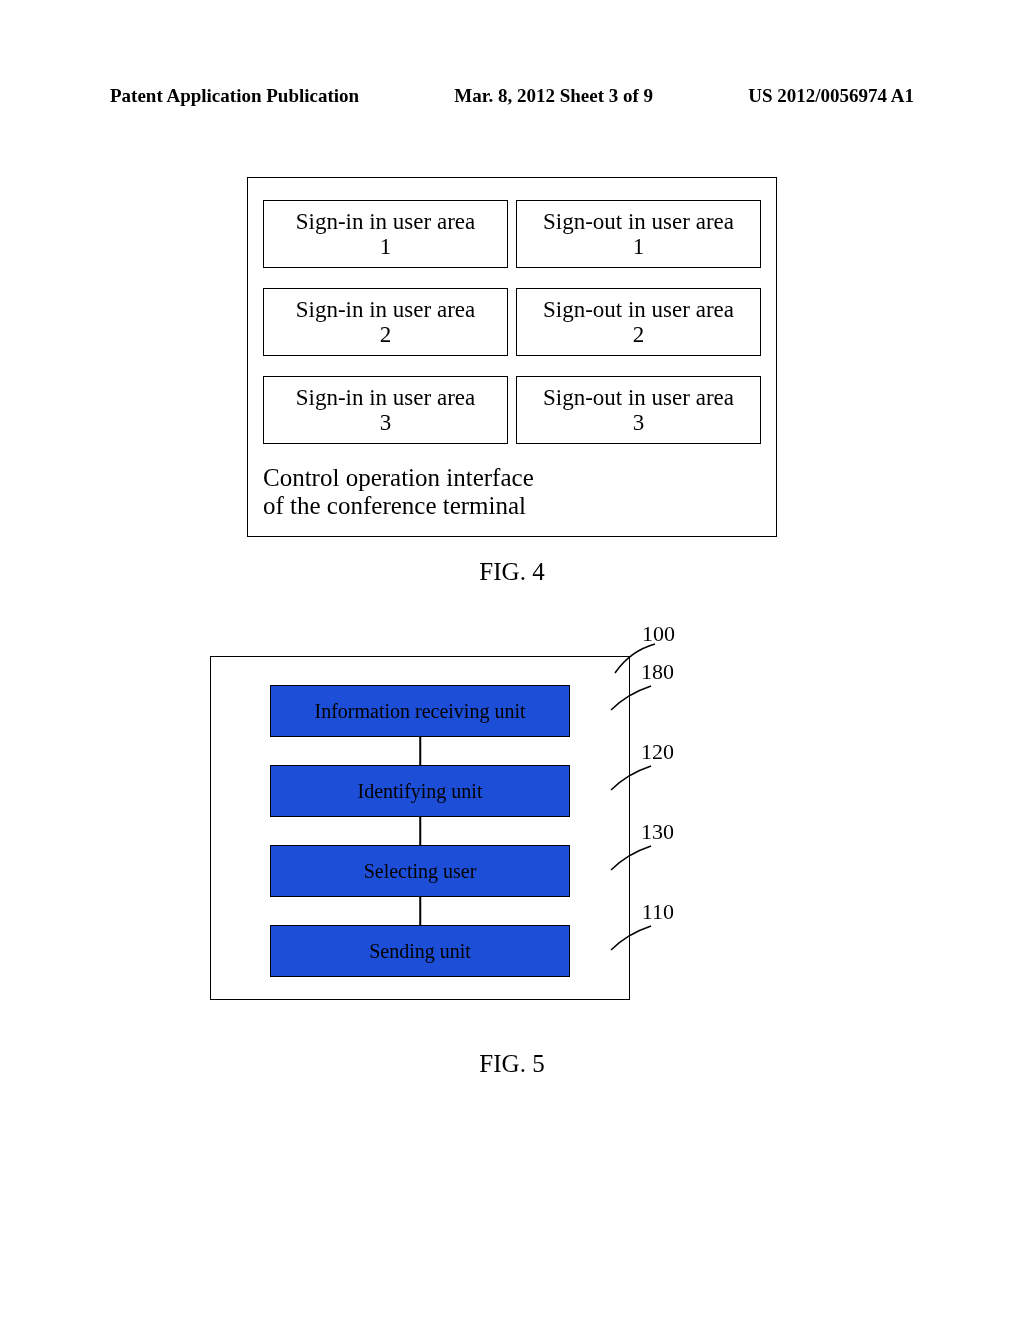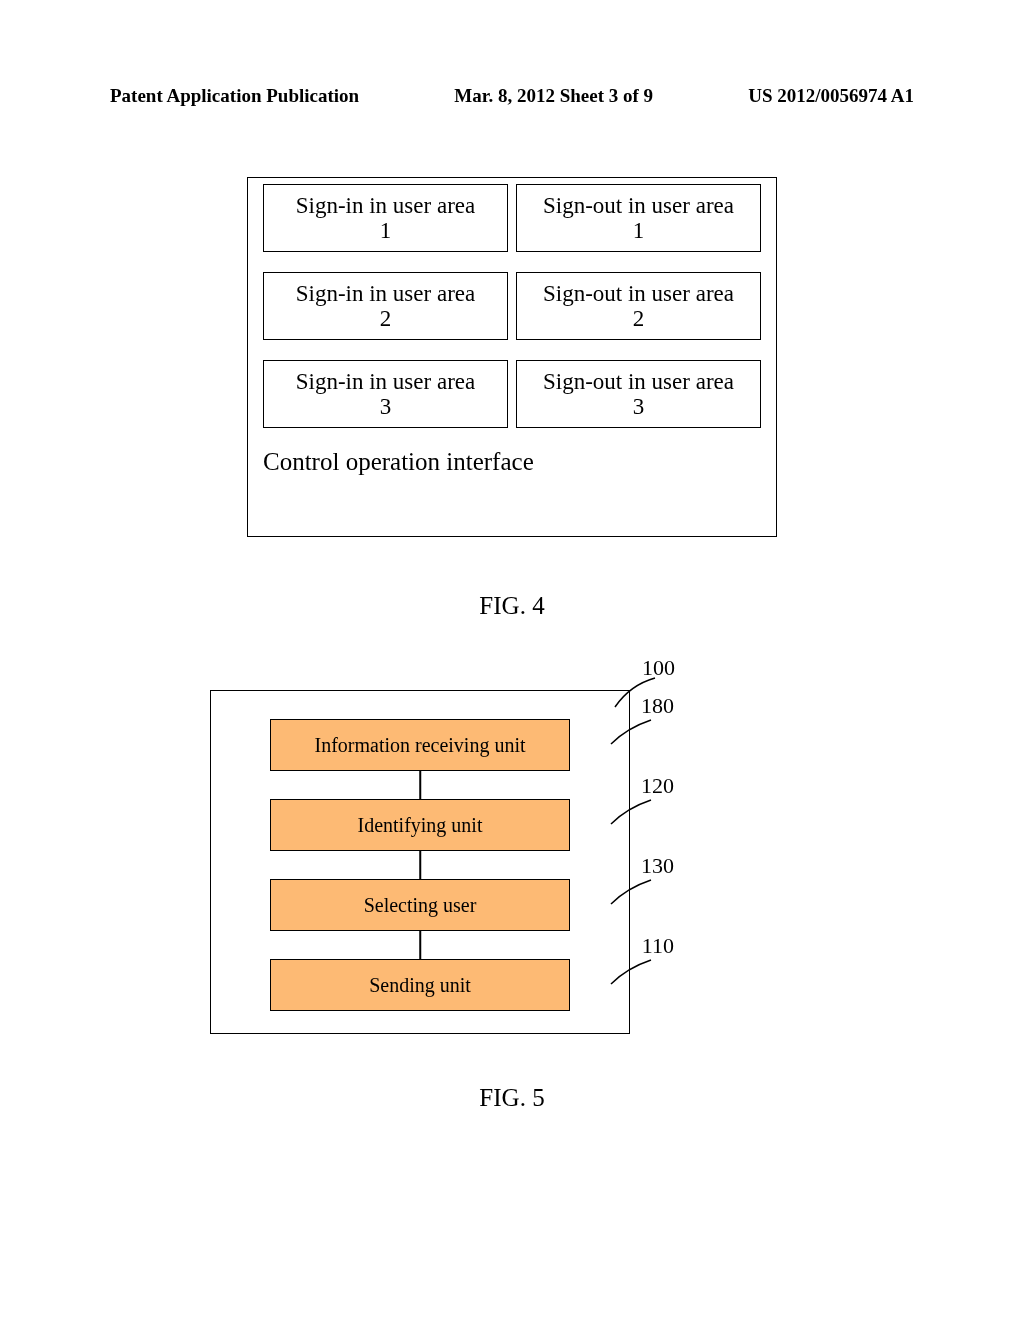--- a/index.html
+++ b/index.html
@@ -19,21 +19,21 @@
       justify-content: space-between;
       padding: 85px 110px 10px 110px;
       font-size: 19px;
       font-weight: bold;
       align-items: flex-end;
     }
     .fig4-container {
       width: 530px;
       margin: 60px auto 18px auto;
       border: 1.5px solid #000;
-      padding: 6px 15px 10px 15px;
+      padding: 22px 15px 10px 15px;
       position: relative;
       height: 360px;
     }
     .grid-row {
       display: flex;
       justify-content: space-between;
       margin-bottom: 20px;
     }
     .cell-box {
       border: 1.5px solid #000;
@@ -49,21 +49,21 @@
     .caption-text {
       font-size: 25px;
       text-align: left;
       padding-right: 5px;
       margin-top: 5px;
       line-height: 1.1;
     }
     .fig-label {
       text-align: center;
       font-size: 25px;
-      margin-top: 55px;
+      margin-top: 21px;
     }
     .fig5-container {
       width: 420px;
       margin: 70px auto 12px 210px;
       position: relative;
     }
     .ref-100 {
       position: absolute;
       top: -35px;
       right: -45px;
@@ -86,21 +86,21 @@
       border: 1.5px solid #000;
       width: 300px;
       height: 52px;
       margin: 0 auto;
       display: flex;
       align-items: center;
       justify-content: center;
       font-size: 20px;
       position: relative;
       z-index: 2;
-      background: #fdba74;
+      background: #1d4ed8;
     }
     .ref-num {
       position: absolute;
       right: -45px;
       top: -26px;
       font-size: 22px;
     }
     .leader-line {
       position: absolute;
       top: -3px;
@@ -154,20 +154,21 @@
       <span>Sign-in in user area</span>
       <span>3</span>
     </div>
     <div class="cell-box">
       <span>Sign-out in user area</span>
       <span>3</span>
     </div>
   </div>
   <div class="caption-text">
     <div>Control operation interface</div>
+    <div>of the conference terminal</div>
   </div>
 </div>
 
 <div class="fig-label">FIG. 4</div>
 
 <div class="fig5-container">
   <span class="ref-100">100</span>
   <svg style="position:absolute; top:-15px; right:-30px; width:50px; height:35px;">
     <path d="M 5 32 Q 20 10 45 3" stroke="#000" stroke-width="1.5" fill="none"></path>
   </svg>

